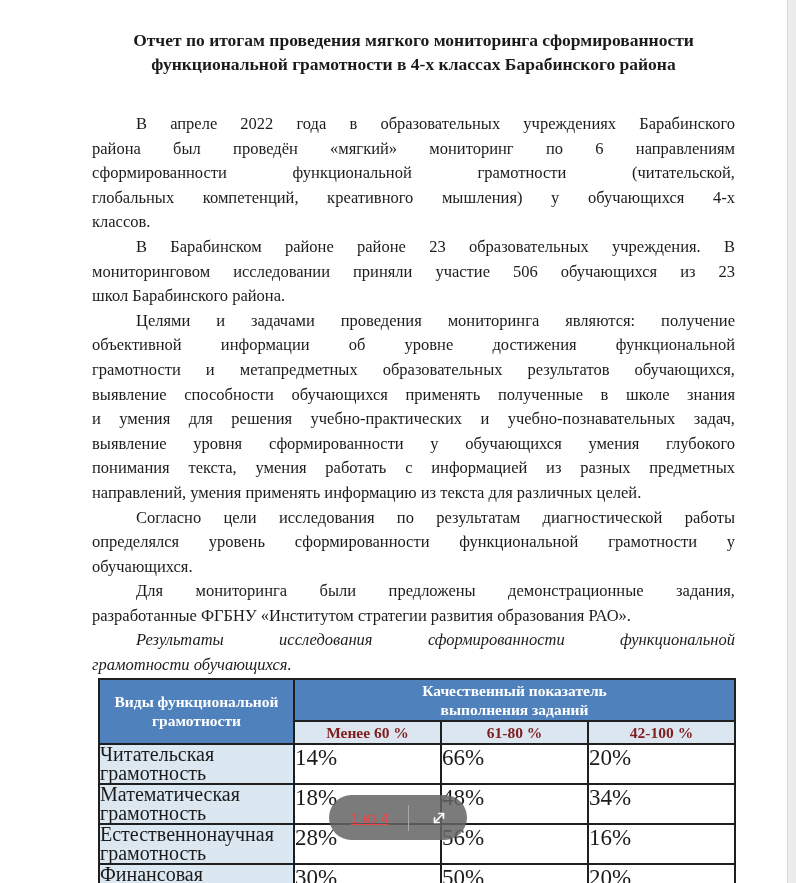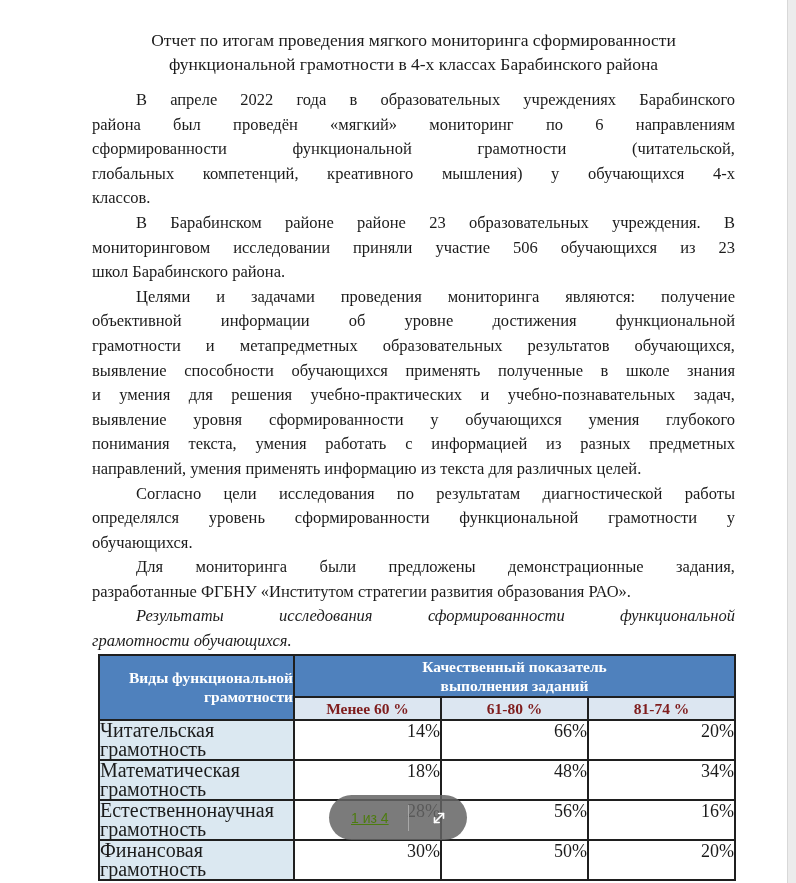--- a/index.html
+++ b/index.html
@@ -13,25 +13,25 @@
   .viewer {
     position: relative;
     width: 796px; height: 883px;
     background: #ffffff;
     overflow: hidden;
   }
   .page-content {
     padding: 28px 61px 0 92px; 
   }
   .doc-title {
-    font-weight: normal;
+    font-weight: bold;
     font-size: 17.5px;
     line-height: 24px;
     text-align: center;
-    margin-bottom: 12px;
+    margin-bottom: 36px;
   }
   .paragraphs { font-size: 16.5px; }
   .para { margin: 0; }
   .para.italic { font-style: italic; }
   .tline {
     line-height: 24.6px;
     text-align: justify;
     text-align-last: justify;
     white-space: normal;
   }
@@ -54,43 +54,43 @@
   col.c-val   { width: 147px; }
   .th-blue {
     background: var(--header-blue, #4f81bd);
     color: #ffffff;
     font-weight: bold;
     font-size: 15.5px;
     text-align: center;
     vertical-align: middle;
     line-height: 19px;
   }
-  .th-col1 { padding: 2px 6px; text-align: right; }
+  .th-col1 { padding: 2px 6px; }
   .th-group { height: 40px; margin-top: 38px; }
   .th-sub {
     background: var(--subheader-blue, #dce6f1);
     color: #7f1d1d;
     font-weight: bold;
     font-size: 15.5px;
     text-align: center;
     height: 21px;
     line-height: 21px;
   }
   .td-label {
     background: var(--light-blue, #dbe8f1);
     font-size: 20px;
     line-height: 19px;
     vertical-align: top;
     padding: 2px 4px 2px 6px;
     height: 36px;
   }
   .td-val {
     background: #ffffff;
-    font-size: 18px;
-    text-align: right;
+    font-size: 23px;
+    text-align: left;
     vertical-align: top;
     padding-top: 3px;
   }
 
   
   .gutter {
     position: absolute;
     top: 0; right: 0; bottom: 0;
     width: 8px;
     background: var(--gutter-gray, #ececec);
@@ -105,21 +105,21 @@
     border-radius: 23px;
     background: var(--overlay-bg, rgba(100,100,100,0.85));
     display: flex;
     align-items: center;
     justify-content: space-between;
     padding: 0 17px 0 22px;
     box-sizing: border-box;
     font-family: "Liberation Sans", sans-serif;
   }
   .pill-label {
-    color: #4d7c0f;
+    color: #ef4444;
     font-size: 14px;
     white-space: nowrap;
     text-decoration: underline;
   }
   .pill-divider {
     width: 1px;
     height: 26px;
     background: #a8a8a8;
     margin: 0 4px;
   }
@@ -196,21 +196,21 @@
           <tr>
             <td class="th-blue th-col1" rowspan="2">Виды функциональной грамотности</td>
             <td class="th-blue th-group" colspan="3">
               <div>Качественный показатель</div>
               <div>выполнения заданий</div>
             </td>
           </tr>
           <tr>
             <td class="th-sub">Менее 60 %</td>
             <td class="th-sub">61-80 %</td>
-            <td class="th-sub">81-74 %</td>
+            <td class="th-sub">42-100 %</td>
           </tr>
 
           <tr>
             <td class="td-label">Читательская грамотность</td>
             <td class="td-val">14%</td>
             <td class="td-val">66%</td>
             <td class="td-val">20%</td>
           </tr>
           <tr>
             <td class="td-label">Математическая грамотность</td>

